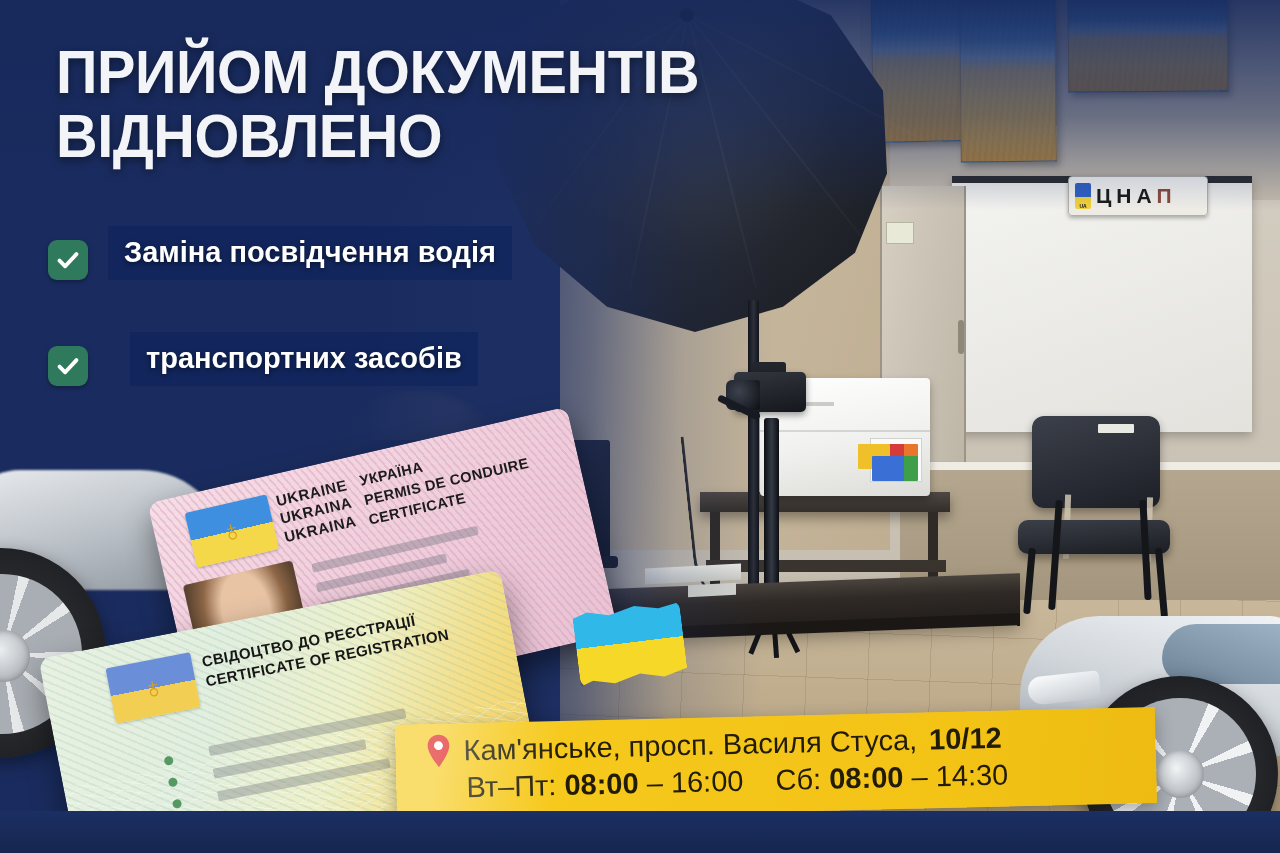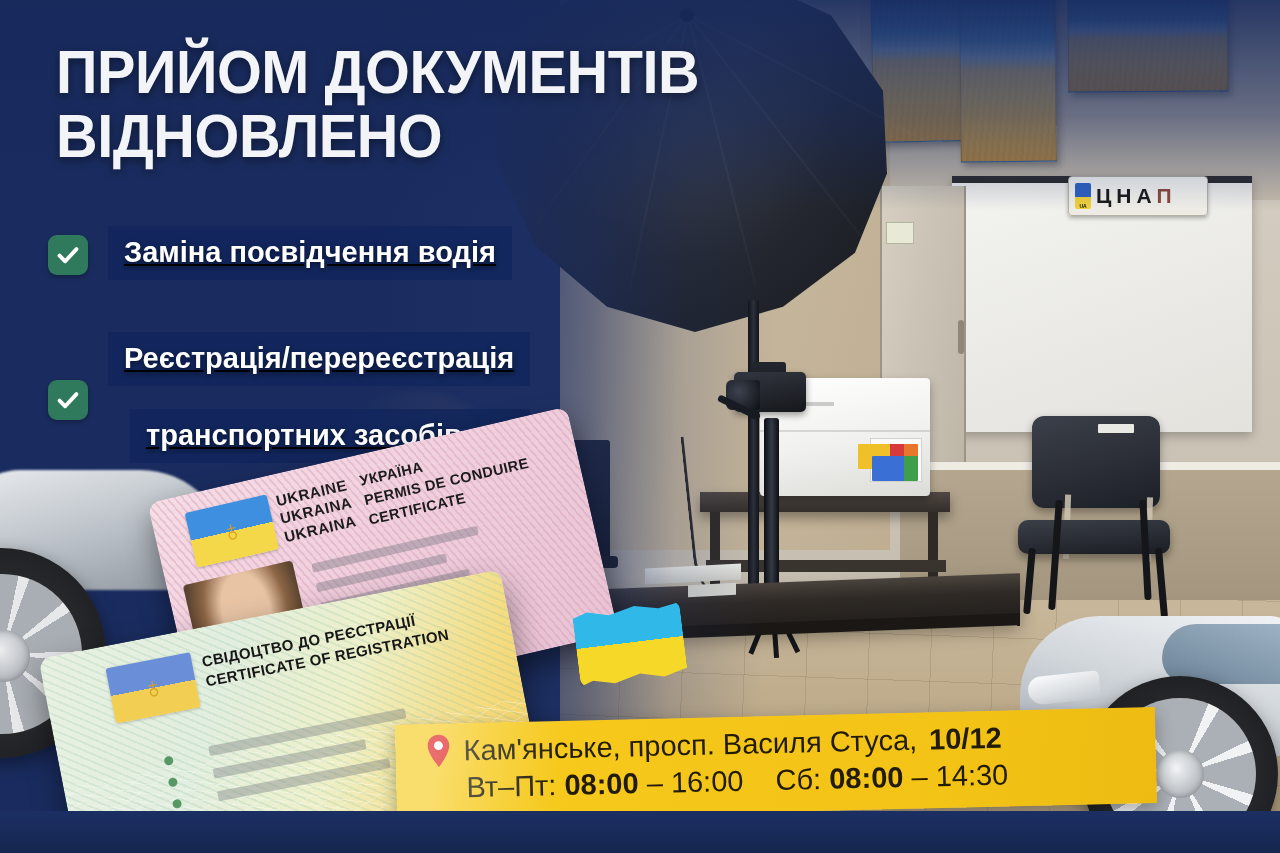--- a/index.html
+++ b/index.html
@@ -321,21 +321,21 @@
     letter-spacing:-0.5px;
     text-transform:uppercase;
     transform:scaleX(.93);
     transform-origin:left top;
     text-shadow:0 3px 10px rgba(0,0,0,.45);
   }
   .headline .l2{ display:block; }
 
   
   .bullets{ position:absolute; left:48px; top:226px; width:640px; }
-  .bullet-row{ display:flex; align-items:center; gap:20px;text-decoration:underline; }
+  .bullet-row{ display:flex; align-items:flex-end; gap:20px; }
   .bullet-row + .bullet-row{ margin-top:52px; }
   .check-box{
     flex:0 0 auto;
     width:40px; height:40px; border-radius:9px;
     background:#2f7a5d;
     display:flex; align-items:center; justify-content:center;
     box-shadow:0 2px 5px rgba(0,0,0,.3);
     margin-top:4px;
   }
   .check-box svg{ width:26px; height:26px; display:block; }
@@ -691,21 +691,20 @@
       </span>
     </div>
 
     <div class="bullet-row">
       <span class="check-box">
         <svg viewBox="0 0 24 24" aria-hidden="true">
           <path d="M4.2 12.6 L9.4 17.8 L19.8 6.6" fill="none" stroke="#ffffff" stroke-width="3.6" stroke-linecap="round" stroke-linejoin="round"></path>
         </svg>
       </span>
       <span class="bullet-lines">
-        <span class="chip">Реєстрація/перереєстрація</span>
         <span class="chip indent">транспортних засобів</span>
       </span>
     </div>
 
   </div>
 
   <div class="cards">
 
     <div class="car-left">
       <span class="body"></span>

